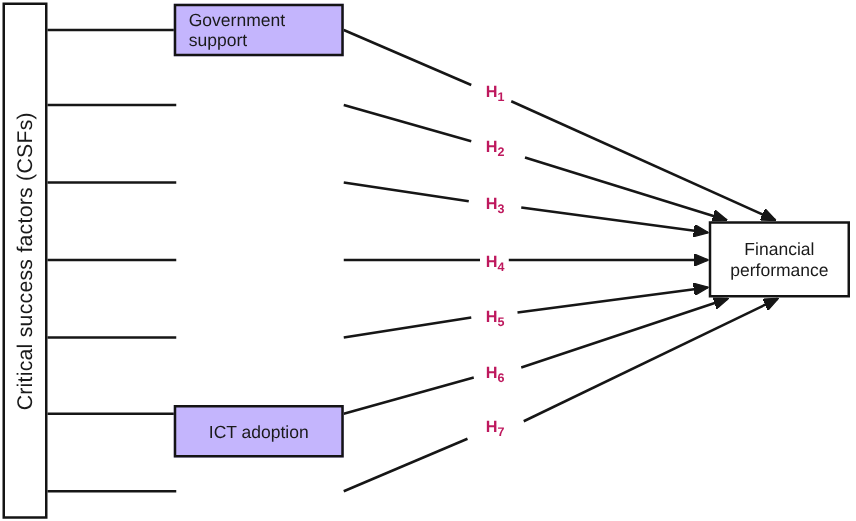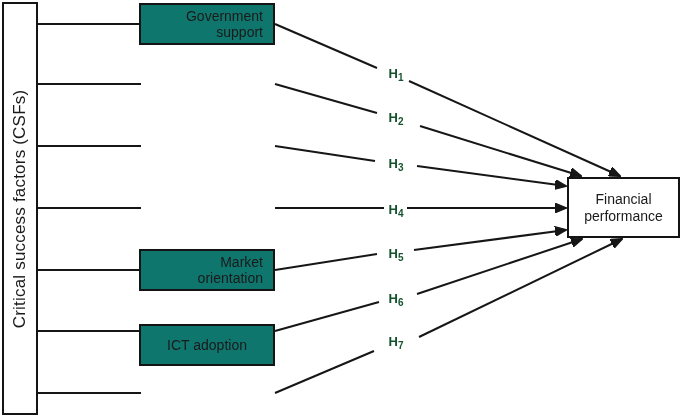--- a/index.html
+++ b/index.html
@@ -44,25 +44,25 @@
     color: #1a1a1a;
     letter-spacing: 0.2px;
   }
   .factor-box {
     position: absolute;
     left: 139px;
     width: 136px;
     height: 42px;
     box-sizing: border-box;
     border: 2px solid #141414;
-    background: #0f766e;
+    background: #c4b5fd;
     display: flex;
     align-items: center;
     justify-content: center;
-    text-align: right;
+    text-align: left;
     padding: 0 10px;
     z-index: 2;
   }
   .factor-box .label,
   .outcome-box .label {
     font-size: 14px;
     line-height: 1.16;
     color: #1a1a1a;
   }
   .outcome-box {
@@ -79,21 +79,21 @@
     justify-content: center;
     text-align: center;
     padding: 0 8px;
     z-index: 2;
   }
   .h-label {
     position: absolute;
     transform: translate(-50%, -50%);
     font-size: 13px;
     font-weight: bold;
-    color: #14532d;
+    color: #be185d;
     background: #ffffff;
     padding: 0 3px;
     z-index: 3;
     line-height: 1;
   }
   .h-label sub {
     font-size: 10px;
     line-height: 0;
     vertical-align: -3px;
   }
@@ -136,23 +136,20 @@
     <line x1="419" y1="337" x2="622" y2="239" stroke-width="2" marker-end="url(#arrow)"></line>
   </svg>
 
   <div class="csf-bar">
     <span class="vtext">Critical success factors (CSFs)</span>
   </div>
 
   <div class="factor-box" style="top:3px">
     <span class="label">Government support</span>
   </div>
-  <div class="factor-box" style="top:249px">
-    <span class="label">Market orientation</span>
-  </div>
   <div class="factor-box" style="top:324px">
     <span class="label">ICT adoption</span>
   </div>
 
   <div class="outcome-box">
     <span class="label">Financial performance</span>
   </div>
 
   <div class="h-label" style="left:396px; top:73px"><span>H</span><sub>1</sub></div>
   <div class="h-label" style="left:396px; top:117px"><span>H</span><sub>2</sub></div>

